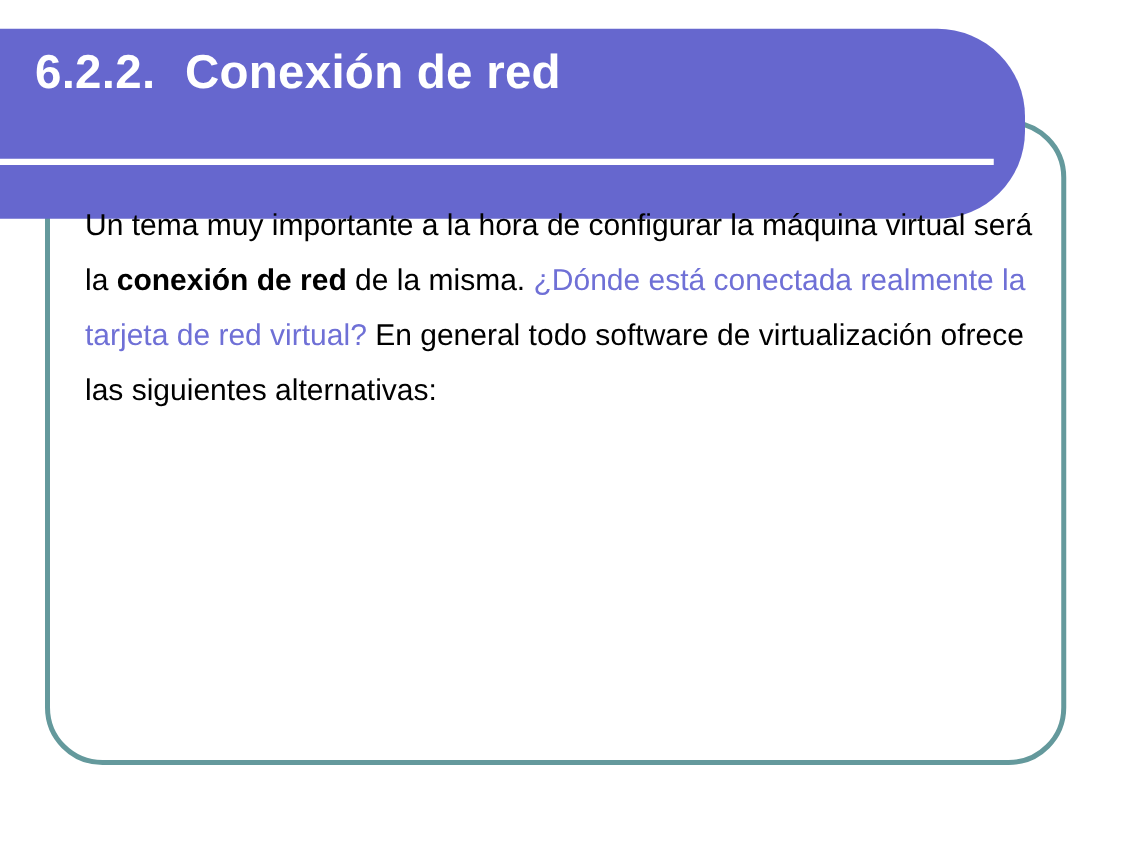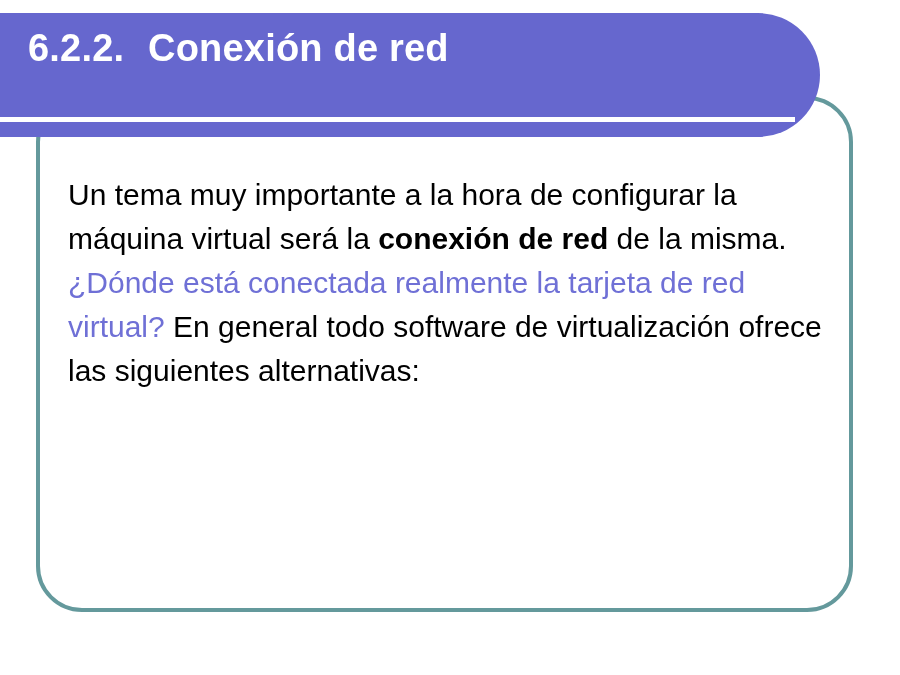--- a/index.html
+++ b/index.html
@@ -31,23 +31,23 @@
     box-sizing: border-box;
     border: 4px solid #64999c;
     border-radius: 46px;
     background: transparent;
   }
 
   
   .title-banner {
     position: absolute;
     left: 0px;
-    top: 13px;
+    top: 23px;
     width: 820px;
-    height: 124px;
+    height: 152px;
     background: #6667ce;
     border-top-right-radius: 70px;
     border-bottom-right-radius: 70px;
     overflow: hidden;
   }
 
   .title-text {
     position: absolute;
     left: 28px;
     top: 12px;
@@ -69,23 +69,23 @@
     top: 104px;
     width: 795px;
     height: 5px;
     background: #ffffff;
   }
 
   
   .body-text {
     position: absolute;
     left: 68px;
-    top: 173px;
+    top: 159px;
     width: 760px;
-    font-size: 30px;
+    font-size: 24px;
     line-height: 44px;
     color: #000000;
   }
   .body-text p {
     margin: 0;
   }
   .em-bold {
     font-weight: bold;
     color: #000000;
   }

